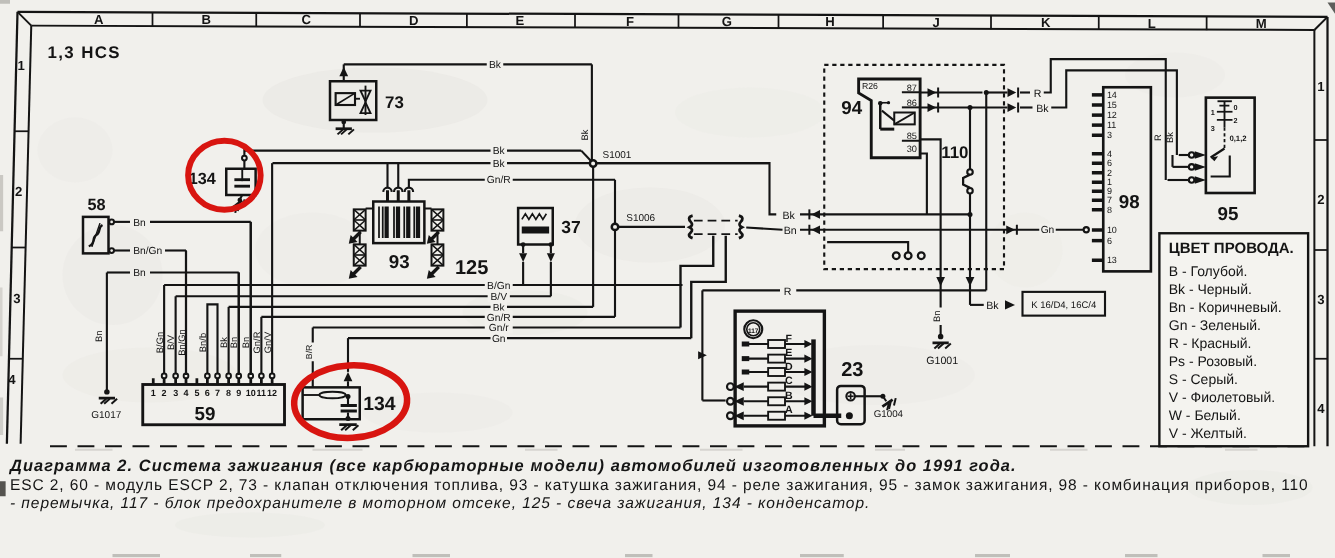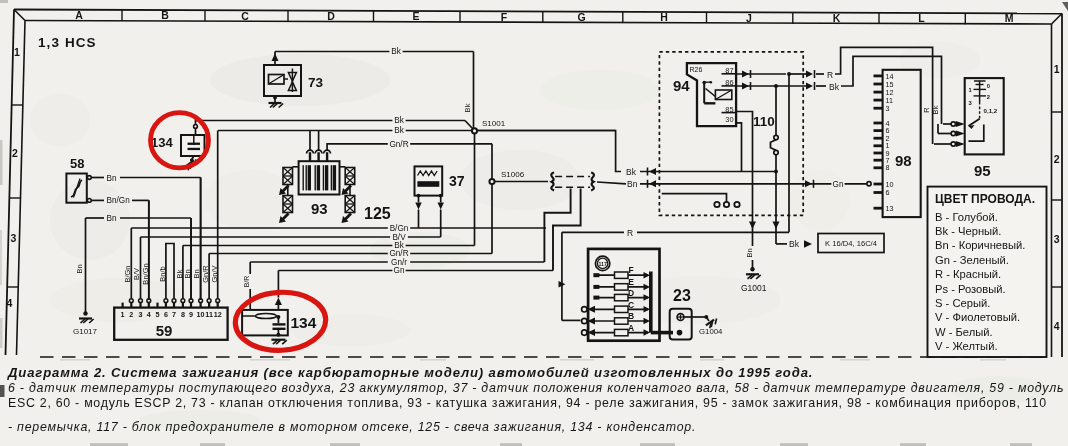--- a/index.html
+++ b/index.html
@@ -565,17 +565,16 @@
 <text x="935" y="321.2999999999999" font-family="Liberation Sans, sans-serif" font-size="11.2" font-weight="normal" font-style="normal" fill="#141414" text-anchor="start">V - Фиолетовый.</text>
 <text x="935" y="335.6999999999999" font-family="Liberation Sans, sans-serif" font-size="11.2" font-weight="normal" font-style="normal" fill="#141414" text-anchor="start">W - Белый.</text>
 <text x="935" y="350.09999999999985" font-family="Liberation Sans, sans-serif" font-size="11.2" font-weight="normal" font-style="normal" fill="#141414" text-anchor="start">V - Желтый.</text>
 <ellipse cx="179.5" cy="140.2" rx="29" ry="27.6" fill="none" stroke="#d81510" stroke-width="4.8"></ellipse>
 <g transform="translate(280.5,321.3) rotate(-3)">
         <ellipse cx="0" cy="0" rx="45.2" ry="29" fill="none" stroke="#d81510" stroke-width="5.2"></ellipse>
       </g>
 </svg>
 
 <div style="position:absolute;left:8px;top:365px;width:1056px;font-family:'Liberation Sans',sans-serif;color:#151515;">
- <div style="font-size:13.1px;font-weight:bold;font-style:italic;letter-spacing:0.86px;white-space:nowrap;">Диаграмма 2. Система зажигания (все карбюраторные модели) автомобилей изготовленных до 1995 года.</div>
- <div style="font-size:12.4px;font-style:italic;letter-spacing:0.76px;margin-top:1px;white-space:nowrap;">6 - датчик температуры поступающего воздуха, 23 аккумулятор, 37 - датчик положения коленчатого вала, 58 - датчик температуре двигателя, 59 - модуль</div>
+ <div style="font-size:13.1px;font-weight:bold;font-style:italic;letter-spacing:0.86px;white-space:nowrap;">Диаграмма 2. Система зажигания (все карбюраторные модели) автомобилей изготовленных до 1991 года.</div>
  <div style="font-size:12.4px;letter-spacing:0.72px;margin-top:0.5px;white-space:nowrap;">ESC 2, 60 - модуль ESCP 2, 73 - клапан отключения топлива, 93 - катушка зажигания, 94 - реле зажигания, 95 - замок зажигания, 98 - комбинация приборов, 110</div>
- <div style="font-size:12.4px;font-style:italic;letter-spacing:0.76px;margin-top:10px;white-space:nowrap;">- перемычка, 117 - блок предохранителе в моторном отсеке, 125 - свеча зажигания, 134 - конденсатор.</div>
+ <div style="font-size:12.4px;font-style:italic;letter-spacing:0.76px;margin-top:0;white-space:nowrap;">- перемычка, 117 - блок предохранителе в моторном отсеке, 125 - свеча зажигания, 134 - конденсатор.</div>
 </div>
 </div>
 </body></html>

